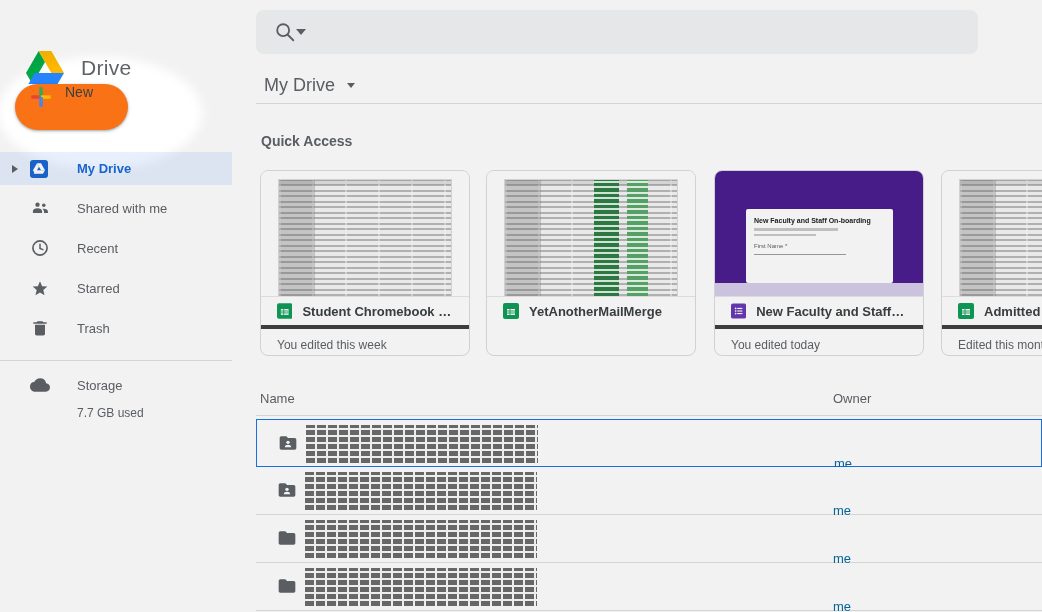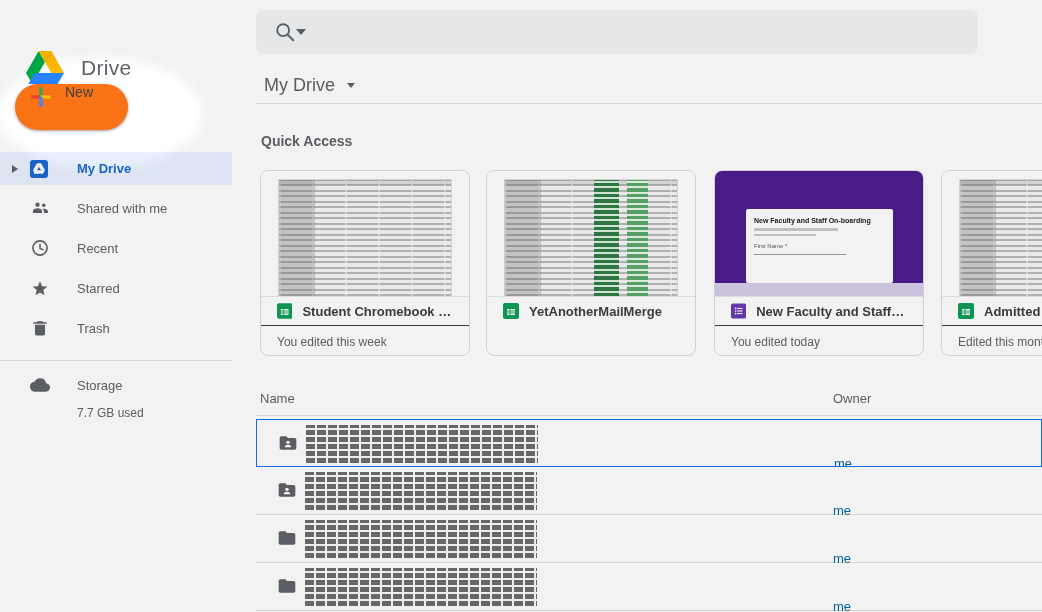--- a/index.html
+++ b/index.html
@@ -68,21 +68,21 @@
               padding:7px 8px;box-sizing:border-box;}
   .form-slide .f-title{font-size:7px;font-weight:bold;color:#212121;line-height:9px;}
   .form-slide .f-bar{height:2.5px;background:#c9c9c9;margin-top:3px;}
   .form-slide .f-bar.b1{width:84px;} .form-slide .f-bar.b2{width:62px;}
   .form-slide .f-field{font-size:6px;color:#616161;margin-top:7px;}
   .form-slide .f-line{height:1px;background:#9e9e9e;width:92px;margin-top:5px;}
   .thumb-form .form-footer{position:absolute;left:0;right:0;bottom:0;height:13px;background:#d6cdea;}
   .card-head{display:flex;align-items:center;gap:10px;padding:0 16px;height:28px;}
   .card-head .t{font-size:13px;font-weight:bold;color:#3c4043;white-space:nowrap;overflow:hidden;
                 text-overflow:ellipsis;}
-  .card-foot{border-top:1px solid #404040;padding:0 16px;height:31px;display:flex;align-items:center;
+  .card-foot{border-top:4px solid #404040;padding:0 16px;height:31px;display:flex;align-items:center;
              font-size:12px;color:#5f6368;white-space:nowrap;}
 
   
   .col-head{position:absolute;top:391px;font-size:13px;color:#5f6368;cursor:pointer;}
   .list-divider{position:absolute;left:256px;top:415px;width:786px;height:1px;background:#e0e0e0;}
   .frow{position:absolute;left:256px;width:786px;height:48px;box-sizing:border-box;
         border-bottom:1px solid #e0e0e0;cursor:pointer;background:#fff;}
   .frow.selected{border:1px solid #1a73e8;}
   .frow .ficon{position:absolute;left:21px;top:13px;}
   .redact{position:absolute;left:49px;top:5px;width:232px;height:38px;background-color:#6d6d6d;

